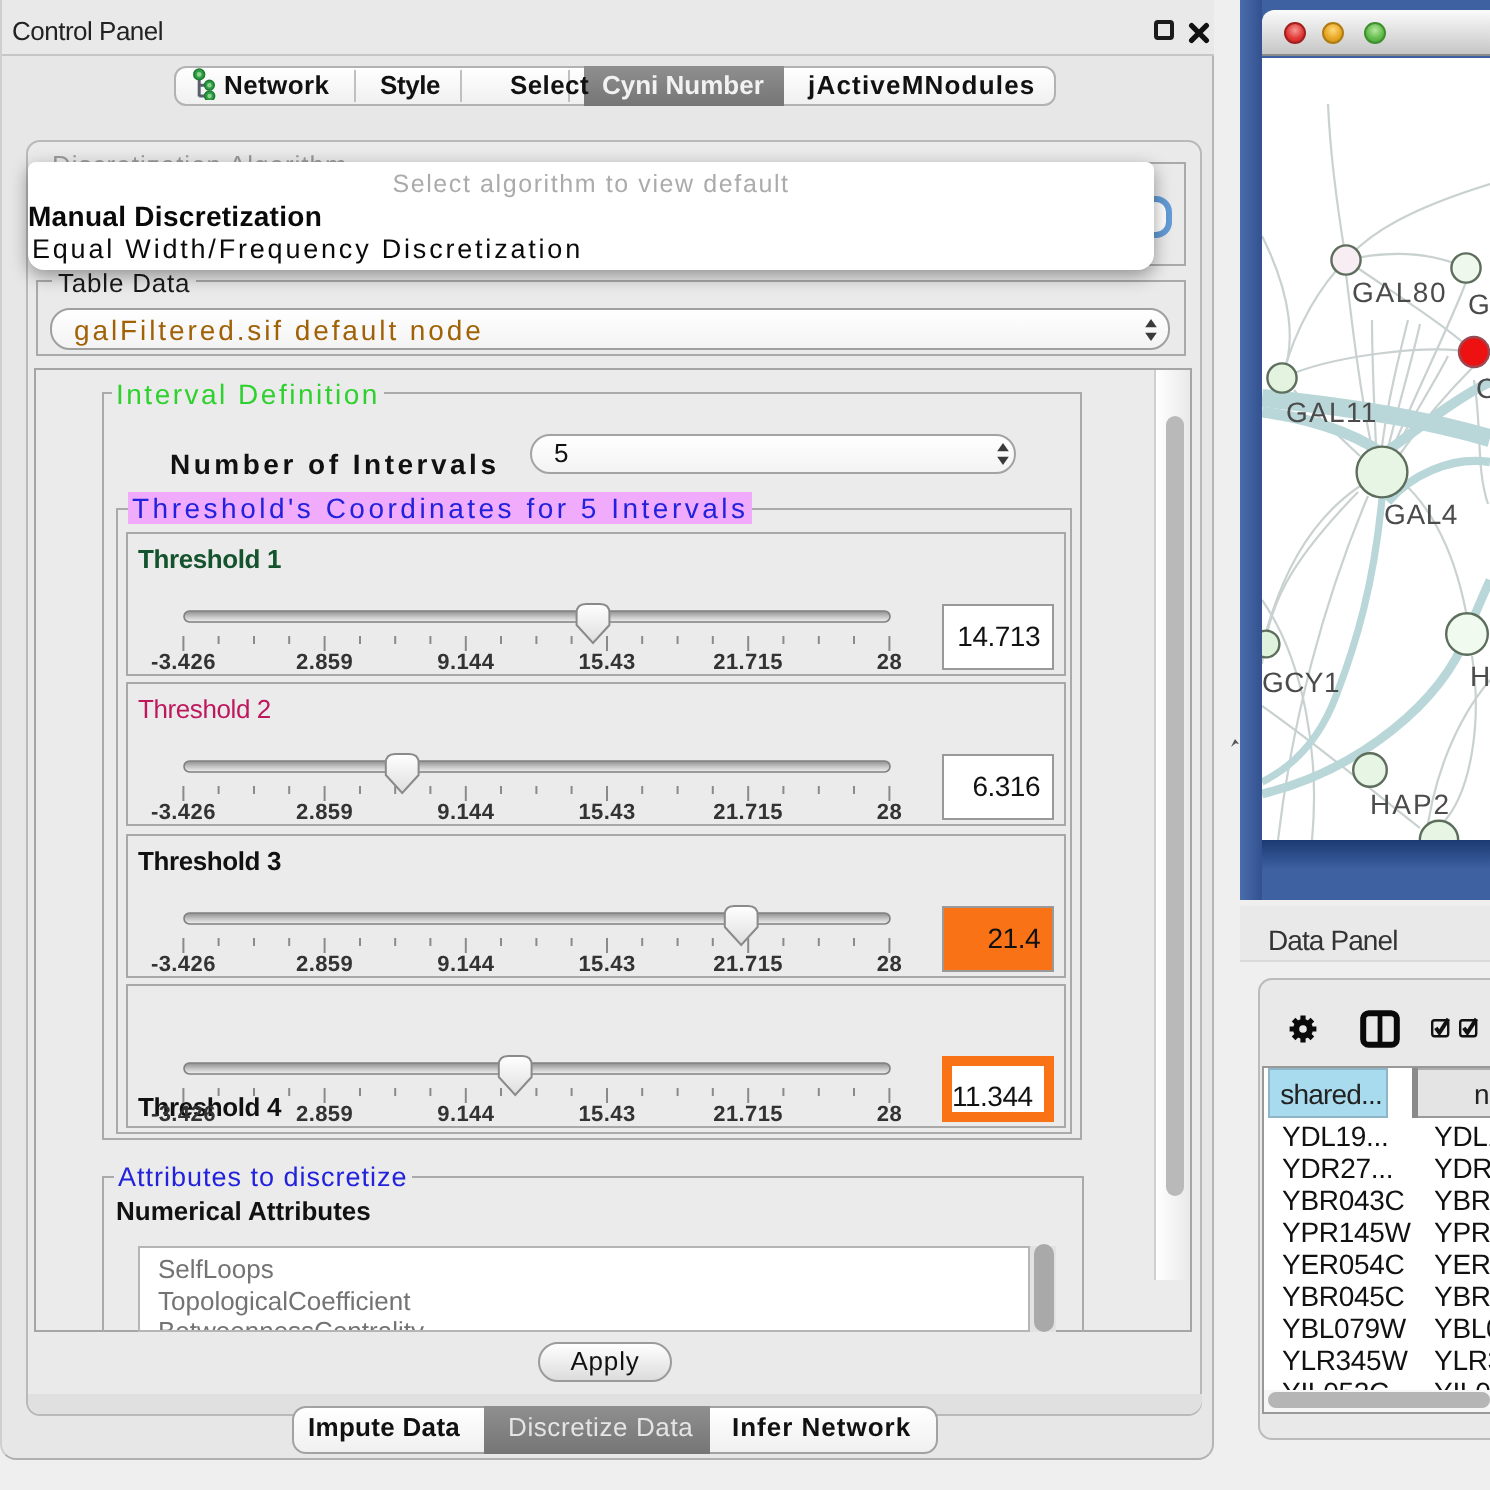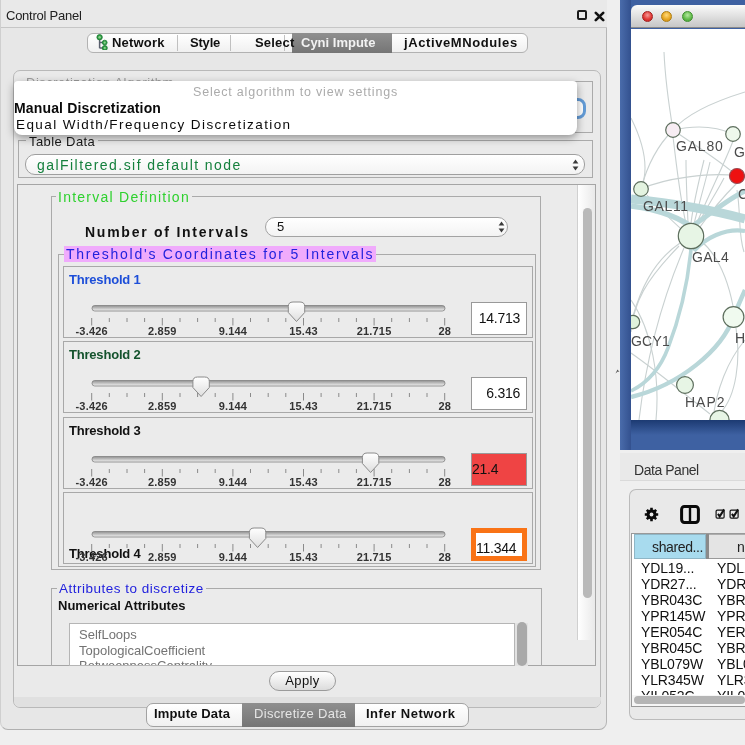--- a/index.html
+++ b/index.html
@@ -32,34 +32,34 @@
     <circle cx="4.6" cy="4.2" r="2.7" fill="#2e9e44" stroke="#1d7a32" stroke-width="0.8"></circle>
     <circle cx="4.6" cy="4.2" r="1.2" fill="#8fd08f"></circle>
     <circle cx="9.7" cy="9.6" r="2.4" fill="#2e9e44" stroke="#1d7a32" stroke-width="0.8"></circle>
     <circle cx="9.7" cy="9.6" r="1.1" fill="#8fd08f"></circle>
     <circle cx="9.8" cy="15" r="2.5" fill="#2e9e44" stroke="#1d7a32" stroke-width="0.8"></circle>
     <circle cx="9.8" cy="15" r="1.1" fill="#8fd08f"></circle>
   </svg>
   <div class="abs" style="left:112px;top:35px;font-size:13px;font-weight:bold;color:#111;letter-spacing:0.2px;">Network</div>
   <div class="abs" style="left:190px;top:35px;font-size:13px;font-weight:bold;color:#111;letter-spacing:-0.2px;">Style</div>
   <div class="abs" style="left:243px;top:35px;font-size:13px;font-weight:bold;color:#111;letter-spacing:0.2px;margin-left:12px;">Select</div>
-  <div class="abs" style="left:301px;top:35px;font-size:13px;font-weight:bold;color:#f2f2f2;letter-spacing:0;">Cyni Impute</div>
+  <div class="abs" style="left:301px;top:35px;font-size:13px;font-weight:bold;color:#f2f2f2;letter-spacing:0;">Cyni Number</div>
   <div class="abs" style="left:404px;top:35px;font-size:13px;font-weight:bold;color:#111;letter-spacing:0.6px;">jActiveMNodules</div>
 
   <div class="abs" style="left:13px;top:70px;width:588px;height:638px;background:#eaeaea;border:1px solid #b9b9b9;border-radius:7px;"></div>
 
   <div class="grp" style="left:18px;top:81px;width:575px;height:52px;"></div>
   <div class="abs" style="left:26px;top:75px;font-size:13px;color:#9a9a9a;letter-spacing:0.5px;">Discretization Algorithm</div>
 
   <div class="abs" style="left:532px;top:98px;width:54px;height:21px;background:#fff;border:3px solid #639bd6;border-radius:8px;"></div>
 
   <div class="grp" style="left:18px;top:140px;width:575px;height:38px;background:#eaeaea;"></div>
   <div class="abs" style="left:26px;top:134px;font-size:13px;color:#1a1a1a;background:#eaeaea;padding:0 3px;letter-spacing:0.4px;">Table Data</div>
   <div class="abs" style="left:25px;top:154px;width:560px;height:20.5px;background:linear-gradient(#ffffff,#f3f3f3);border:1px solid #9f9f9f;border-radius:10px;"></div>
-  <div class="abs" style="left:37px;top:157px;font-size:14px;color:#15803d;letter-spacing:1.45px;">galFiltered.sif default node</div>
+  <div class="abs" style="left:37px;top:157px;font-size:14px;color:#a16207;letter-spacing:1.45px;">galFiltered.sif default node</div>
   <svg class="abs" style="left:572px;top:158.5px;" width="7" height="12" viewBox="0 0 7 12">
     <path d="M3.5 0.5 L6.4 4.6 L0.6 4.6 Z" fill="#3a3a3a"></path>
     <path d="M3.5 11.5 L6.4 7.4 L0.6 7.4 Z" fill="#3a3a3a"></path>
   </svg>
 
   <div class="abs" style="left:17px;top:184px;width:579px;height:482px;background:#ebebeb;border:1px solid #a5a5a5;"></div>
 
   <div class="abs" style="left:577px;top:185px;width:18px;height:455px;background:linear-gradient(90deg,#ffffff,#e9e9e9);border-left:1px solid #d0d0d0;"></div>
   <div class="abs" style="left:583px;top:208px;width:9px;height:390px;background:#b9b9b9;border-radius:5px;"></div>
 
@@ -72,21 +72,21 @@
   <svg class="abs" style="left:497.5px;top:220.5px;" width="7" height="12" viewBox="0 0 7 12">
     <path d="M3.5 0.5 L6.4 4.6 L0.6 4.6 Z" fill="#3a3a3a"></path>
     <path d="M3.5 11.5 L6.4 7.4 L0.6 7.4 Z" fill="#3a3a3a"></path>
   </svg>
 
   <div class="grp" style="left:58px;top:254px;width:478px;height:313px;"></div>
   <div class="abs" style="left:64px;top:246px;font-size:14px;color:#2222dd;background:#f0abfc;padding:0 2px;letter-spacing:1.75px;">Threshold's Coordinates for 5 Intervals</div>
 
   <div id="thresholds">
       <div class="abs" style="left:63px;top:265.5px;width:470px;height:72px;border:1px solid #a8a8a8;background:#ebebeb;">
-        <div style="position:absolute;left:5px;top:5px;font-size:13px;font-weight:bold;color:#1d4ed8;letter-spacing:-0.2px;">Threshold 1</div>
+        <div style="position:absolute;left:5px;top:5px;font-size:13px;font-weight:bold;color:#14532d;letter-spacing:-0.2px;">Threshold 1</div>
         <svg style="position:absolute;left:0;top:30px;" width="470" height="42" viewBox="0 0 470 42">
           <rect x="28" y="8.5" width="353" height="5.5" rx="2.7" fill="url(#trk0)" stroke="#808080" stroke-width="0.8"></rect>
           <defs>
             <linearGradient id="trk0" x1="0" y1="0" x2="0" y2="1">
               <stop offset="0" stop-color="#8f8f8f"></stop>
               <stop offset="0.5" stop-color="#c2c2c2"></stop>
               <stop offset="1" stop-color="#f2f2f2"></stop>
             </linearGradient>
             <linearGradient id="th0" x1="0" y1="0" x2="0" y2="1">
               <stop offset="0" stop-color="#ffffff"></stop>
@@ -118,21 +118,21 @@
           <text x="98.3" y="37.5" font-size="11" font-weight="bold" fill="#333" text-anchor="middle" font-family="Liberation Sans" letter-spacing="0.2">2.859</text>
           <text x="168.9" y="37.5" font-size="11" font-weight="bold" fill="#333" text-anchor="middle" font-family="Liberation Sans" letter-spacing="0.2">9.144</text>
           <text x="239.5" y="37.5" font-size="11" font-weight="bold" fill="#333" text-anchor="middle" font-family="Liberation Sans" letter-spacing="0.2">15.43</text>
           <text x="310.1" y="37.5" font-size="11" font-weight="bold" fill="#333" text-anchor="middle" font-family="Liberation Sans" letter-spacing="0.2">21.715</text>
           <text x="380.7" y="37.5" font-size="11" font-weight="bold" fill="#333" text-anchor="middle" font-family="Liberation Sans" letter-spacing="0.2">28</text>
           <path d="M224.3 9.5 Q224.3 5 229 5 L236 5 Q240.7 5 240.7 9.5 L240.7 15.5 L232.5 24.5 L224.3 15.5 Z" fill="url(#th0)" stroke="#8a8a8a" stroke-width="1"></path>
         </svg>
         <div style="position:absolute;left:407px;top:35px;width:56px;height:33px;background:#fff;border:1px solid #999;font-size:14px;color:#111;text-align:right;line-height:31px;padding-right:6px;letter-spacing:-0.25px;">14.713</div>
       </div>
       <div class="abs" style="left:63px;top:341px;width:470px;height:72px;border:1px solid #a8a8a8;background:#ebebeb;">
-        <div style="position:absolute;left:5px;top:5px;font-size:13px;font-weight:bold;color:#14532d;letter-spacing:-0.2px;">Threshold 2</div>
+        <div style="position:absolute;left:5px;top:5px;font-size:13px;font-weight:normal;color:#be185d;letter-spacing:-0.2px;">Threshold 2</div>
         <svg style="position:absolute;left:0;top:30px;" width="470" height="42" viewBox="0 0 470 42">
           <rect x="28" y="8.5" width="353" height="5.5" rx="2.7" fill="url(#trk1)" stroke="#808080" stroke-width="0.8"></rect>
           <defs>
             <linearGradient id="trk1" x1="0" y1="0" x2="0" y2="1">
               <stop offset="0" stop-color="#8f8f8f"></stop>
               <stop offset="0.5" stop-color="#c2c2c2"></stop>
               <stop offset="1" stop-color="#f2f2f2"></stop>
             </linearGradient>
             <linearGradient id="th1" x1="0" y1="0" x2="0" y2="1">
               <stop offset="0" stop-color="#ffffff"></stop>
@@ -207,21 +207,21 @@
           <path d="M363.0 21 V25" stroke="#8a8a8a" stroke-width="1"></path>
           <path d="M380.7 21 V28.5" stroke="#8a8a8a" stroke-width="1"></path>
           <text x="27.7" y="37.5" font-size="11" font-weight="bold" fill="#333" text-anchor="middle" font-family="Liberation Sans" letter-spacing="0.2">-3.426</text>
           <text x="98.3" y="37.5" font-size="11" font-weight="bold" fill="#333" text-anchor="middle" font-family="Liberation Sans" letter-spacing="0.2">2.859</text>
           <text x="168.9" y="37.5" font-size="11" font-weight="bold" fill="#333" text-anchor="middle" font-family="Liberation Sans" letter-spacing="0.2">9.144</text>
           <text x="239.5" y="37.5" font-size="11" font-weight="bold" fill="#333" text-anchor="middle" font-family="Liberation Sans" letter-spacing="0.2">15.43</text>
           <text x="310.1" y="37.5" font-size="11" font-weight="bold" fill="#333" text-anchor="middle" font-family="Liberation Sans" letter-spacing="0.2">21.715</text>
           <text x="380.7" y="37.5" font-size="11" font-weight="bold" fill="#333" text-anchor="middle" font-family="Liberation Sans" letter-spacing="0.2">28</text>
           <path d="M298.40000000000003 9.5 Q298.40000000000003 5 303.1 5 L310.1 5 Q314.8 5 314.8 9.5 L314.8 15.5 L306.6 24.5 L298.40000000000003 15.5 Z" fill="url(#th2)" stroke="#8a8a8a" stroke-width="1"></path>
         </svg>
-        <div style="position:absolute;left:407px;top:35px;width:56px;height:33px;background:#ef4444;border:1px solid #999;font-size:14px;color:#111;text-align:left;line-height:31px;padding-right:6px;letter-spacing:-0.25px;">21.4</div>
+        <div style="position:absolute;left:407px;top:35px;width:56px;height:33px;background:#f97316;border:1px solid #999;font-size:14px;color:#111;text-align:right;line-height:31px;padding-right:6px;letter-spacing:-0.25px;">21.4</div>
       </div>
       <div class="abs" style="left:63px;top:492px;width:470px;height:72px;border:1px solid #a8a8a8;background:#ebebeb;">
         <div style="position:absolute;left:5px;top:5px;font-size:13px;font-weight:bold;color:#111;letter-spacing:-0.2px;margin-top:48px;">Threshold 4</div>
         <svg style="position:absolute;left:0;top:30px;" width="470" height="42" viewBox="0 0 470 42">
           <rect x="28" y="8.5" width="353" height="5.5" rx="2.7" fill="url(#trk3)" stroke="#808080" stroke-width="0.8"></rect>
           <defs>
             <linearGradient id="trk3" x1="0" y1="0" x2="0" y2="1">
               <stop offset="0" stop-color="#8f8f8f"></stop>
               <stop offset="0.5" stop-color="#c2c2c2"></stop>
               <stop offset="1" stop-color="#f2f2f2"></stop>
@@ -276,21 +276,21 @@
   <div class="abs" style="left:14px;top:697px;width:587px;height:10px;background:#e0e0e0;border-radius:0 0 7px 7px;"></div>
   <div class="abs" style="left:269px;top:671px;width:67px;height:20px;background:linear-gradient(#ffffff,#dcdcdc);border:1px solid #9b9b9b;border-radius:10px;text-align:center;font-size:13px;color:#111;line-height:18px;letter-spacing:0.4px;">Apply</div>
 
   <div class="abs" style="left:146px;top:703px;width:323px;height:24px;background:linear-gradient(#ffffff,#f0f0f0);border:1px solid #a2a2a2;border-radius:7px;"></div>
   <div class="abs" style="left:242px;top:703px;width:113px;height:24px;background:linear-gradient(#8f8f8f,#757575);"></div>
   <div class="abs" style="left:154px;top:706px;font-size:13px;font-weight:bold;color:#111;letter-spacing:0.15px;">Impute Data</div>
   <div class="abs" style="left:254px;top:706px;font-size:13px;color:#e5e5e5;letter-spacing:0.3px;">Discretize Data</div>
   <div class="abs" style="left:366px;top:706px;font-size:13px;font-weight:bold;color:#111;letter-spacing:0.5px;">Infer Network</div>
 
   <div class="abs" style="left:14px;top:81px;width:563px;height:54px;background:#ffffff;border-radius:4px 4px 8px 8px;box-shadow:0 3px 9px rgba(0,0,0,0.38);z-index:50;"></div>
-  <div class="abs" style="left:14px;top:85px;width:563px;text-align:center;font-size:12.5px;color:#ababab;letter-spacing:0.8px;z-index:51;">Select algorithm to view settings</div>
+  <div class="abs" style="left:14px;top:85px;width:563px;text-align:center;font-size:12.5px;color:#ababab;letter-spacing:0.8px;z-index:51;">Select algorithm to view default</div>
   <div class="abs" style="left:14px;top:100px;font-size:14px;font-weight:bold;color:#0a0a0a;letter-spacing:0.15px;z-index:51;">Manual Discretization</div>
   <div class="abs" style="left:16px;top:117px;font-size:13.5px;color:#0a0a0a;letter-spacing:1.4px;z-index:51;">Equal Width/Frequency Discretization</div>
 
   <div class="abs" style="left:620px;top:0;width:125px;height:450px;background:#3e61a2;"></div>
   <div class="abs" style="left:620px;top:0;width:11px;height:450px;background:linear-gradient(90deg,#4a6cab,#33518f);"></div>
 
   <div class="abs" style="left:631px;top:420px;width:114px;height:15px;background:linear-gradient(#1c3a72,#3e61a2);"></div>
 
   <div class="abs" style="left:631px;top:5px;width:114px;height:23px;background:linear-gradient(#fbfbfb,#c6c6c6);border-bottom:1px solid #8a8a8a;border-radius:6px 0 0 0;"></div>
   <div class="abs" style="left:641.5px;top:11px;width:11px;height:11px;border-radius:50%;background:radial-gradient(circle at 50% 35%,#f49a98,#e23b38 55%,#c01a1a);border:1px solid #a02020;"></div>
@@ -379,21 +379,21 @@
     <path d="M10 1.6 V17.4" stroke="#0a0a0a" stroke-width="2.4"></path>
   </svg>
   <svg class="abs" style="left:715px;top:508px;z-index:6" width="26" height="12" viewBox="0 0 26 12">
     <rect x="1.1" y="2.1" width="8" height="8" rx="1.2" fill="none" stroke="#111" stroke-width="1.2"></rect>
     <path d="M2.9 5.9 L4.7 8.4 L9.2 1.4" stroke="#111" stroke-width="2" fill="none"></path>
     <rect x="15.1" y="2.1" width="8" height="8" rx="1.2" fill="none" stroke="#111" stroke-width="1.2"></rect>
     <path d="M16.9 5.9 L18.7 8.4 L23.2 1.4" stroke="#111" stroke-width="2" fill="none"></path>
   </svg>
 
   <div class="abs" style="left:631px;top:533px;width:114px;height:162px;background:#fff;border:1px solid #999;border-bottom:none;border-right:none;overflow:hidden;z-index:6;">
-    <div style="position:absolute;left:2px;top:0;width:72px;height:25px;background:#a8dbee;border:1px solid #8fb6c6;text-align:right;font-size:14px;color:#222;line-height:24px;letter-spacing:-0.4px;padding-right:2px;">shared...</div>
+    <div style="position:absolute;left:2px;top:0;width:60px;height:25px;background:#a8dbee;border:1px solid #8fb6c6;text-align:right;font-size:14px;color:#222;line-height:24px;letter-spacing:-0.4px;padding-right:2px;">shared...</div>
     <div style="position:absolute;left:74px;top:0;width:3px;height:25px;background:#8a8a8a;"></div>
     <div style="position:absolute;left:77px;top:0;width:40px;height:25px;background:#e4e4e4;border-top:1px solid #adadad;border-bottom:1px solid #9a9a9a;font-size:14px;color:#222;line-height:24px;padding-left:28px;">n...</div>
     <div style="position:absolute;left:9px;top:26px;font-size:14px;color:#111;line-height:16px;letter-spacing:-0.15px;">YDL19...<br>YDR27...<br>YBR043C<br>YPR145W<br>YER054C<br>YBR045C<br>YBL079W<br>YLR345W<br>YIL052C</div>
     <div style="position:absolute;left:85px;top:26px;font-size:14px;color:#111;line-height:16px;letter-spacing:-0.15px;">YDL1<br>YDR2<br>YBR0<br>YPR1<br>YER0<br>YBR0<br>YBL0<br>YLR3<br>YIL0</div>
   </div>
   <div class="abs" style="left:631px;top:695px;width:114px;height:12px;background:#f6f6f6;border-left:1px solid #999;border-bottom:1px solid #999;z-index:6;"></div>
   <div class="abs" style="left:634px;top:696px;width:111px;height:8px;background:#b5b5b5;border-radius:4px;z-index:7;"></div>
 
 </div>
 

